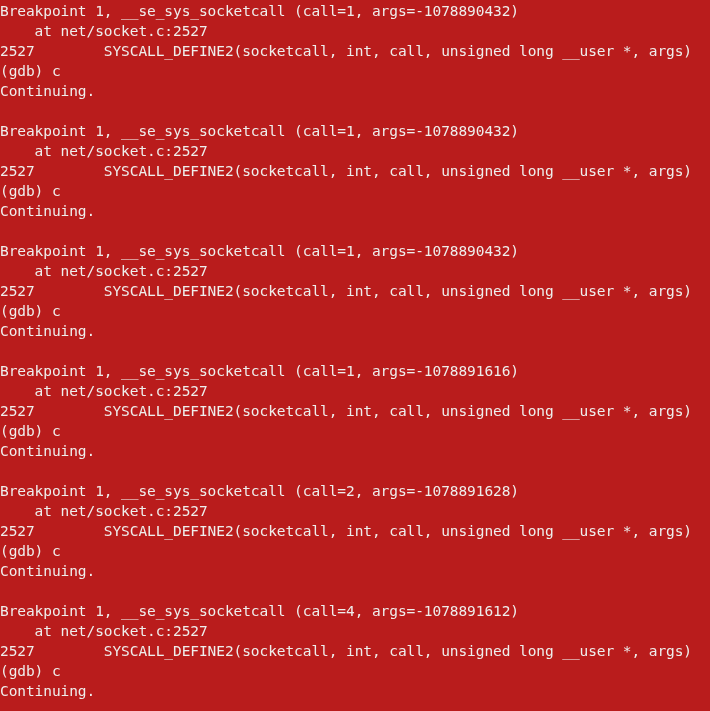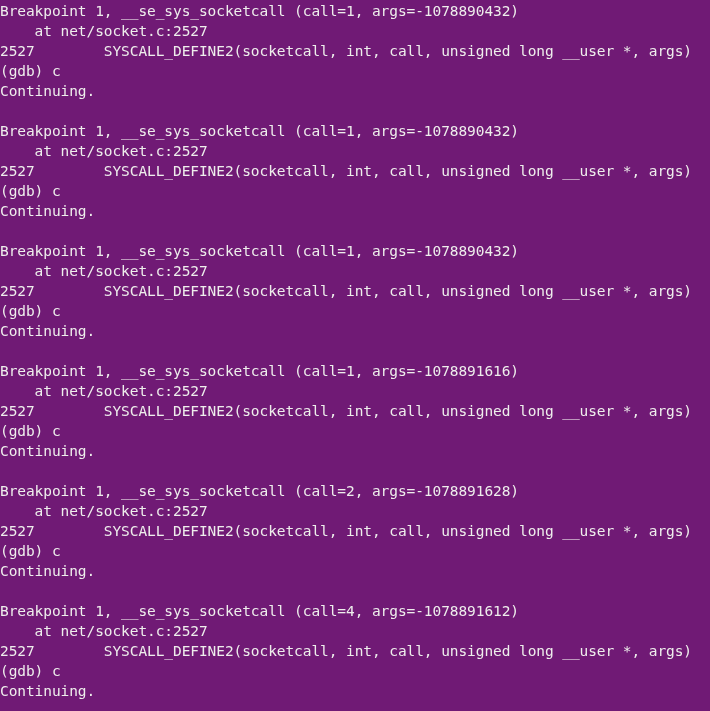--- a/index.html
+++ b/index.html
@@ -5,21 +5,21 @@
 <style>
   html, body {
     margin: 0;
     padding: 0;
     background: #300a24;
   }
   #terminal {
     position: relative;
     width: 710px;
     height: 711px;
-    background: #701a75;
+    background: #b91c1c;
     overflow: hidden;
     font-family: "DejaVu Sans Mono", "Liberation Mono", monospace;
     font-size: 14.5px;
     line-height: 20px;
     letter-spacing: -0.08px;
     color: #eeeeec;
   }
   #screen {
     position: absolute;
     left: 0;

